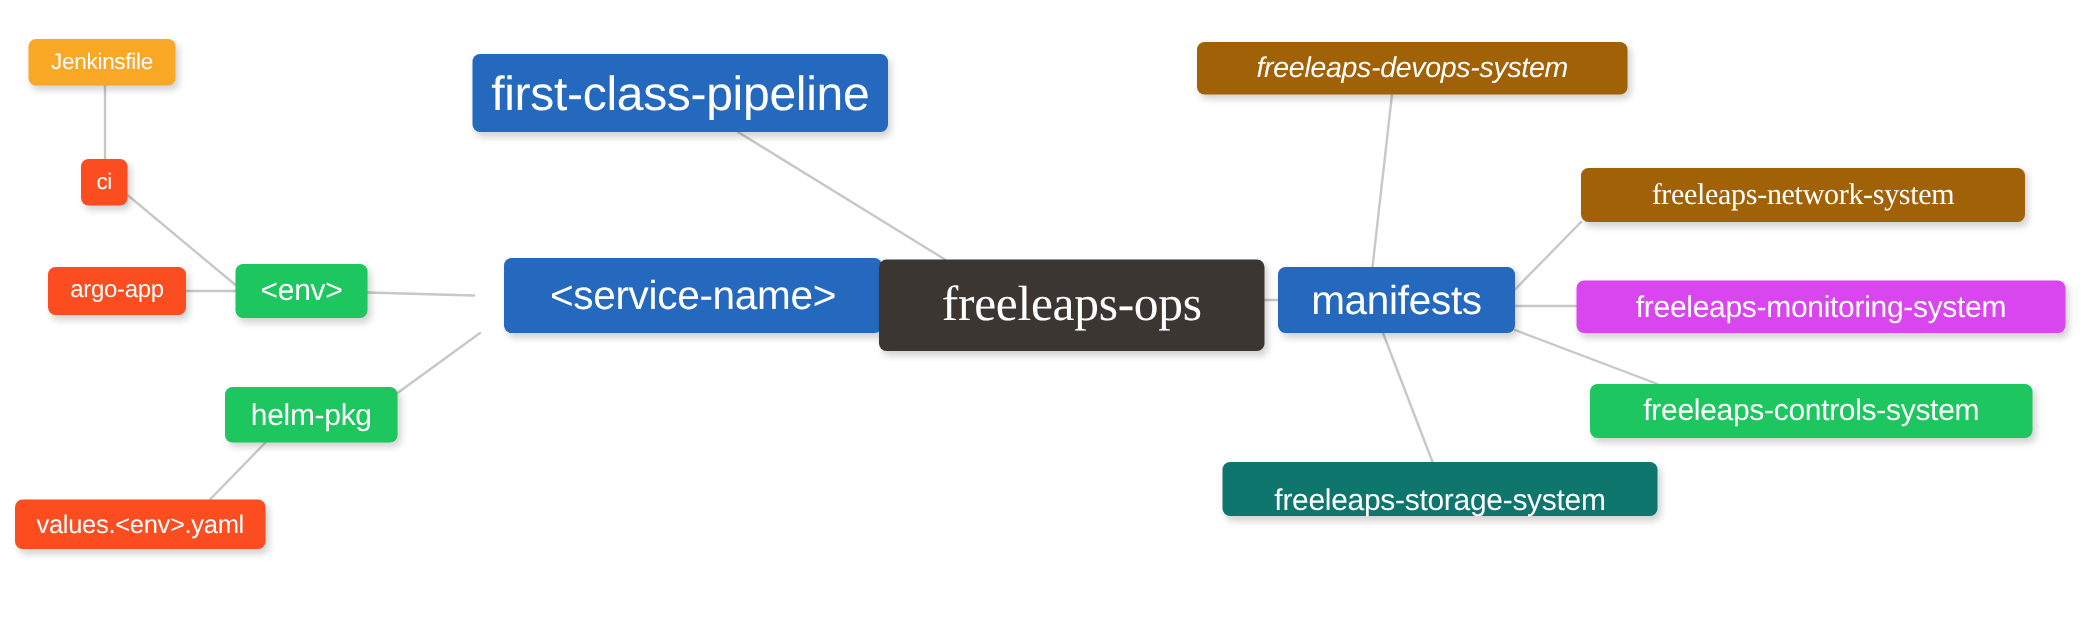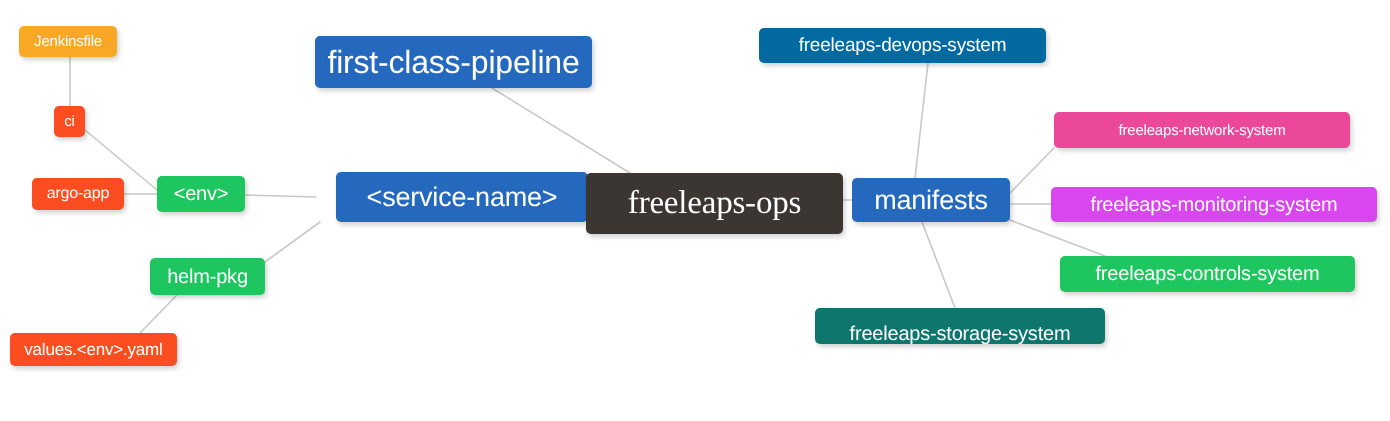--- a/index.html
+++ b/index.html
@@ -88,24 +88,24 @@
       </div>
       <div class="node" style="left: 336px; top: 172px; width: 252px; height: 50px; background: rgb(36, 105, 189); font-size: 27px;">
         <span class="node-label">&lt;service-name&gt;</span>
       </div>
       <div class="node" style="left: 586px; top: 173px; width: 257px; height: 61px; background: rgb(60, 54, 50); font-size: 33px; font-family: Liberation Serif, serif;">
         <span class="node-label">freeleaps-ops</span>
       </div>
       <div class="node" style="left: 852px; top: 178px; width: 158px; height: 44px; background: rgb(36, 105, 189); font-size: 27px;">
         <span class="node-label">manifests</span>
       </div>
-      <div class="node" style="left: 759px; top: 28px; width: 287px; height: 35px; background: #0369a1; font-size: 19px;">
+      <div class="node" style="left: 798px; top: 28px; width: 287px; height: 35px; background: #a16207; font-size: 19px; font-style: italic;">
         <span class="node-label">freeleaps-devops-system</span>
       </div>
-      <div class="node" style="left: 1054px; top: 112px; width: 296px; height: 36px; background: #ec4899; font-size: 15px;">
+      <div class="node" style="left: 1054px; top: 112px; width: 296px; height: 36px; background: #a16207; font-size: 20px; font-family: Liberation Serif, serif;">
         <span class="node-label">freeleaps-network-system</span>
       </div>
       <div class="node" style="left: 1051px; top: 187px; width: 326px; height: 35px; background: #d946ef; font-size: 20px;">
         <span class="node-label">freeleaps-monitoring-system</span>
       </div>
       <div class="node" style="left: 1060px; top: 256px; width: 295px; height: 36px; background: rgb(30, 198, 95); font-size: 20px;">
         <span class="node-label">freeleaps-controls-system</span>
       </div>
       <div class="node" style="left: 815px; top: 308px; width: 290px; height: 36px; background: #0f766e; font-size: 20px; align-items: flex-end;">
         <span class="node-label">freeleaps-storage-system</span>

